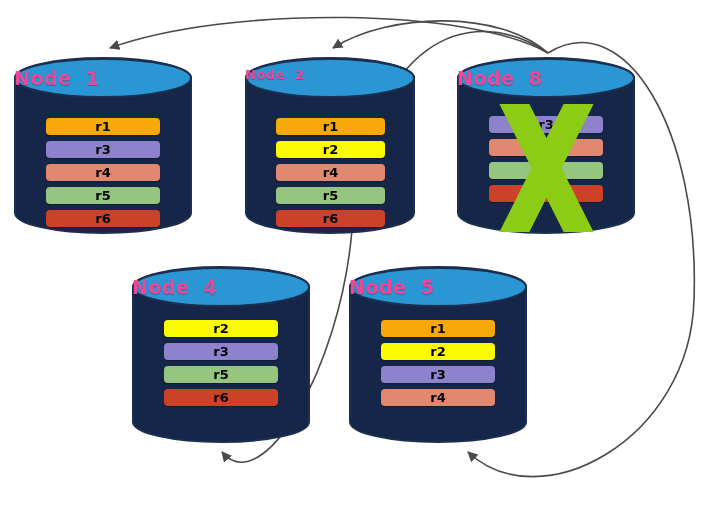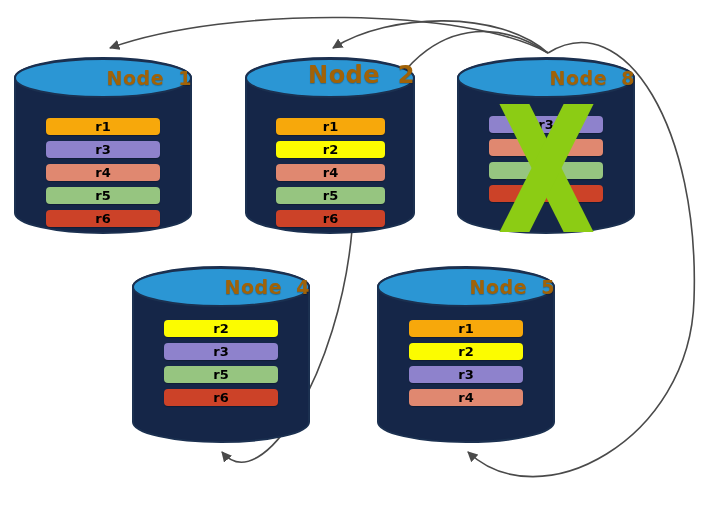--- a/index.html
+++ b/index.html
@@ -28,22 +28,22 @@
   }
   .node-svg {
     position: absolute;
     left: 0;
     top: 0;
     overflow: visible;
   }
   .node-label {
     position: absolute;
     width: 100%;
-    text-align: right;
-    color: #a16207;
+    text-align: left;
+    color: #ec4899;
     font-weight: bold;
     letter-spacing: 0.5px;
     text-shadow: 0 1px 1px rgba(0,0,0,0.25);
     white-space: pre;
     pointer-events: none;
   }
   .rec-bar {
     position: absolute;
     border-radius: 4px;
     color: #000000;
@@ -90,21 +90,21 @@
         <div class="rec-bar" style="left: 32px; top: 83px; width: 114px; height: 17px; font-size: 13px; background: rgb(142, 130, 204); color: rgb(0, 0, 0);">r3</div>
         <div class="rec-bar" style="left: 32px; top: 106px; width: 114px; height: 17px; font-size: 13px; background: rgb(224, 136, 112); color: rgb(0, 0, 0);">r4</div>
         <div class="rec-bar" style="left: 32px; top: 129px; width: 114px; height: 17px; font-size: 13px; background: rgb(150, 197, 128); color: rgb(0, 0, 0);">r5</div>
         <div class="rec-bar" style="left: 32px; top: 152px; width: 114px; height: 17px; font-size: 13px; background: rgb(204, 66, 40); color: rgb(0, 0, 0);">r6</div>
       </div>
       <div class="node" style="left: 245px; top: 58px; width: 170px; height: 175px;">
         <svg class="node-svg" width="170" height="181" viewBox="0 0 170 181">
           <path d="M 1 20 L 1 155 A 84 20 0 0 0 169 155 L 169 20 A 84 20 0 0 0 1 20 Z" fill="#152648" stroke="#1b3050" stroke-width="2"></path>
           <ellipse cx="85" cy="20" rx="84" ry="19" fill="#2b96d4" stroke="#1b3050" stroke-width="2"></ellipse>
         </svg>
-        <div class="node-label" style="top: 3px; font-size: 24px;">Node  2</div>
+        <div class="node-label" style="top: 9px; font-size: 13px;">Node  2</div>
         <div class="rec-bar" style="left: 31px; top: 60px; width: 109px; height: 17px; font-size: 13px; background: rgb(247, 168, 11); color: rgb(0, 0, 0);">r1</div>
         <div class="rec-bar" style="left: 31px; top: 83px; width: 109px; height: 17px; font-size: 13px; background: rgb(252, 252, 0); color: rgb(0, 0, 0);">r2</div>
         <div class="rec-bar" style="left: 31px; top: 106px; width: 109px; height: 17px; font-size: 13px; background: rgb(224, 136, 112); color: rgb(0, 0, 0);">r4</div>
         <div class="rec-bar" style="left: 31px; top: 129px; width: 109px; height: 17px; font-size: 13px; background: rgb(150, 197, 128); color: rgb(0, 0, 0);">r5</div>
         <div class="rec-bar" style="left: 31px; top: 152px; width: 109px; height: 17px; font-size: 13px; background: rgb(204, 66, 40); color: rgb(0, 0, 0);">r6</div>
       </div>
       <div class="node" style="left: 457px; top: 58px; width: 178px; height: 175px;">
         <svg class="node-svg" width="178" height="181" viewBox="0 0 178 181">
           <path d="M 1 20 L 1 155 A 88 20 0 0 0 177 155 L 177 20 A 88 20 0 0 0 1 20 Z" fill="#152648" stroke="#1b3050" stroke-width="2"></path>
           <ellipse cx="89" cy="20" rx="88" ry="19" fill="#2b96d4" stroke="#1b3050" stroke-width="2"></ellipse>
@@ -125,21 +125,21 @@
         <svg class="node-svg" width="178" height="181" viewBox="0 0 178 181">
           <path d="M 1 20 L 1 155 A 88 20 0 0 0 177 155 L 177 20 A 88 20 0 0 0 1 20 Z" fill="#152648" stroke="#1b3050" stroke-width="2"></path>
           <ellipse cx="89" cy="20" rx="88" ry="19" fill="#2b96d4" stroke="#1b3050" stroke-width="2"></ellipse>
         </svg>
         <div class="node-label" style="top: 9px; font-size: 19px;">Node  4</div>
         <div class="rec-bar" style="left: 32px; top: 53px; width: 114px; height: 17px; font-size: 13px; background: rgb(252, 252, 0); color: rgb(0, 0, 0);">r2</div>
         <div class="rec-bar" style="left: 32px; top: 76px; width: 114px; height: 17px; font-size: 13px; background: rgb(142, 130, 204); color: rgb(0, 0, 0);">r3</div>
         <div class="rec-bar" style="left: 32px; top: 99px; width: 114px; height: 17px; font-size: 13px; background: rgb(150, 197, 128); color: rgb(0, 0, 0);">r5</div>
         <div class="rec-bar" style="left: 32px; top: 122px; width: 114px; height: 17px; font-size: 13px; background: rgb(204, 66, 40); color: rgb(0, 0, 0);">r6</div>
       </div>
-      <div class="node" style="left: 377px; top: 267px; width: 178px; height: 175px;">
+      <div class="node" style="left: 349px; top: 267px; width: 178px; height: 175px;">
         <svg class="node-svg" width="178" height="181" viewBox="0 0 178 181">
           <path d="M 1 20 L 1 155 A 88 20 0 0 0 177 155 L 177 20 A 88 20 0 0 0 1 20 Z" fill="#152648" stroke="#1b3050" stroke-width="2"></path>
           <ellipse cx="89" cy="20" rx="88" ry="19" fill="#2b96d4" stroke="#1b3050" stroke-width="2"></ellipse>
         </svg>
         <div class="node-label" style="top: 9px; font-size: 19px;">Node  5</div>
         <div class="rec-bar" style="left: 32px; top: 53px; width: 114px; height: 17px; font-size: 13px; background: rgb(247, 168, 11); color: rgb(0, 0, 0);">r1</div>
         <div class="rec-bar" style="left: 32px; top: 76px; width: 114px; height: 17px; font-size: 13px; background: rgb(252, 252, 0); color: rgb(0, 0, 0);">r2</div>
         <div class="rec-bar" style="left: 32px; top: 99px; width: 114px; height: 17px; font-size: 13px; background: rgb(142, 130, 204); color: rgb(0, 0, 0);">r3</div>
         <div class="rec-bar" style="left: 32px; top: 122px; width: 114px; height: 17px; font-size: 13px; background: rgb(224, 136, 112); color: rgb(0, 0, 0);">r4</div>
       </div>

